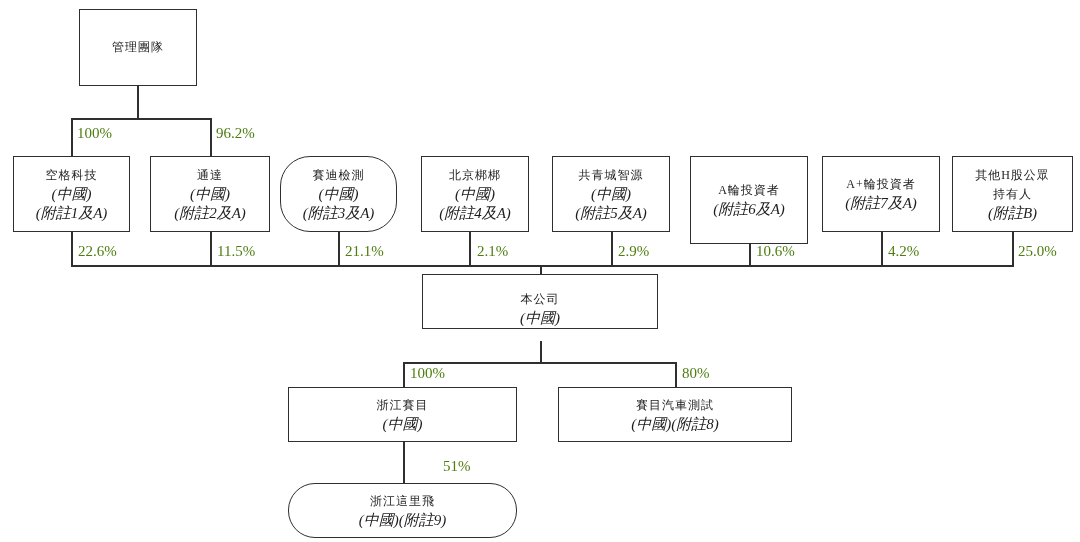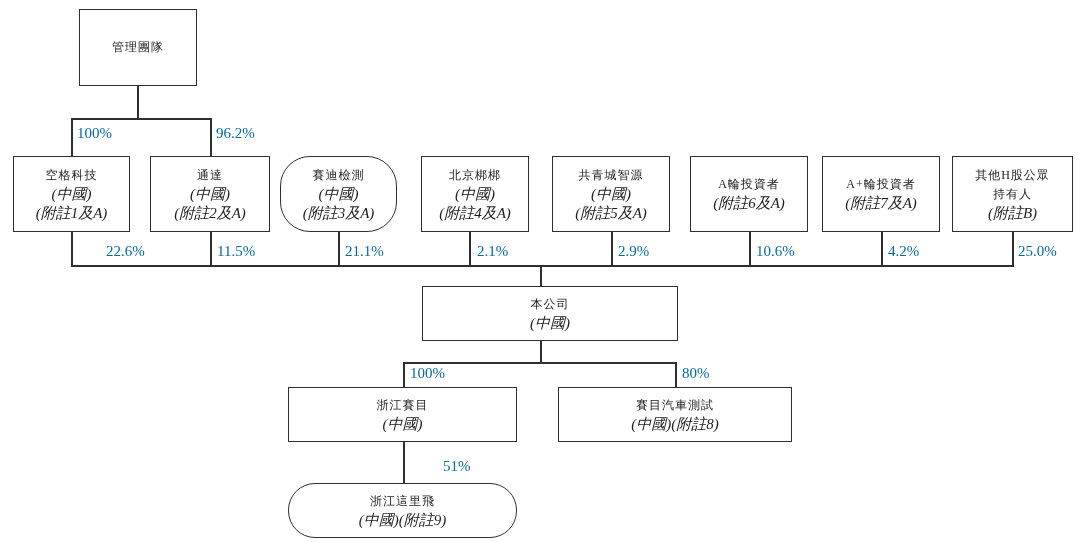--- a/index.html
+++ b/index.html
@@ -24,21 +24,21 @@
     line-height:19px;
   }
   .nm{font-size:12px;color:#1c1c1c;letter-spacing:1px;}
   .sub{font-size:15px;font-style:italic;color:#1c1c1c;}
   .vline,.hline{position:absolute;background:#2f2f2f;}
   .vline{width:1.5px;}
   .hline{height:1.5px;}
   .pct{
     position:absolute;
     font-size:15px;
-    color:#0369a1;
+    color:#4d7c0f;
     white-space:nowrap;
   }
 </style>
 </head>
 <body>
 
 <div id="stage">
 
   <div class="vline" style="left:137px;top:86px;height:32px;"></div>
   <div class="hline" style="left:71px;top:118px;width:140px;"></div>
@@ -59,21 +59,21 @@
   <div class="vline" style="left:540px;top:341px;height:21px;"></div>
   <div class="hline" style="left:403px;top:362px;width:273px;"></div>
   <div class="vline" style="left:403px;top:362px;height:25px;"></div>
   <div class="vline" style="left:675px;top:362px;height:25px;"></div>
 
   <div class="vline" style="left:403px;top:442px;height:41px;"></div>
 
   <span class="pct" style="left:77px;top:125px;">100%</span>
   <span class="pct" style="left:216px;top:125px;">96.2%</span>
 
-  <span class="pct" style="left:78px;top:243px;margin-left:28px;">22.6%</span>
+  <span class="pct" style="left:78px;top:243px;">22.6%</span>
   <span class="pct" style="left:217px;top:243px;">11.5%</span>
   <span class="pct" style="left:345px;top:243px;">21.1%</span>
   <span class="pct" style="left:477px;top:243px;">2.1%</span>
   <span class="pct" style="left:618px;top:243px;">2.9%</span>
   <span class="pct" style="left:756px;top:243px;">10.6%</span>
   <span class="pct" style="left:888px;top:243px;">4.2%</span>
   <span class="pct" style="left:1018px;top:243px;">25.0%</span>
 
   <span class="pct" style="left:410px;top:365px;">100%</span>
   <span class="pct" style="left:682px;top:365px;">80%</span>
@@ -106,37 +106,37 @@
     <div class="sub">(中國)</div>
     <div class="sub">(附註4及A)</div>
   </div>
 
   <div class="node" style="left:552px;top:156px;width:118px;height:76px;">
     <div class="nm">共青城智源</div>
     <div class="sub">(中國)</div>
     <div class="sub">(附註5及A)</div>
   </div>
 
-  <div class="node" style="left:690px;top:156px;width:118px;height:76px;">
+  <div class="node" style="left:690px;top:156px;width:118px;height:88px;">
     <div class="nm">A輪投資者</div>
     <div class="sub">(附註6及A)</div>
   </div>
 
   <div class="node" style="left:822px;top:156px;width:118px;height:76px;">
     <div class="nm">A+輪投資者</div>
     <div class="sub">(附註7及A)</div>
   </div>
 
   <div class="node" style="left:952px;top:156px;width:121px;height:76px;">
     <div class="nm">其他H股公眾</div>
     <div class="nm">持有人</div>
     <div class="sub">(附註B)</div>
   </div>
 
-  <div class="node" style="left:422px;top:286px;width:256px;height:55px;">
+  <div class="node" style="left:422px;top:274px;width:236px;height:55px;justify-content:flex-end;">
     <div class="nm">本公司</div>
     <div class="sub">(中國)</div>
   </div>
 
   <div class="node" style="left:288px;top:387px;width:229px;height:55px;">
     <div class="nm">浙江賽目</div>
     <div class="sub">(中國)</div>
   </div>
 
   <div class="node" style="left:558px;top:387px;width:234px;height:55px;">

